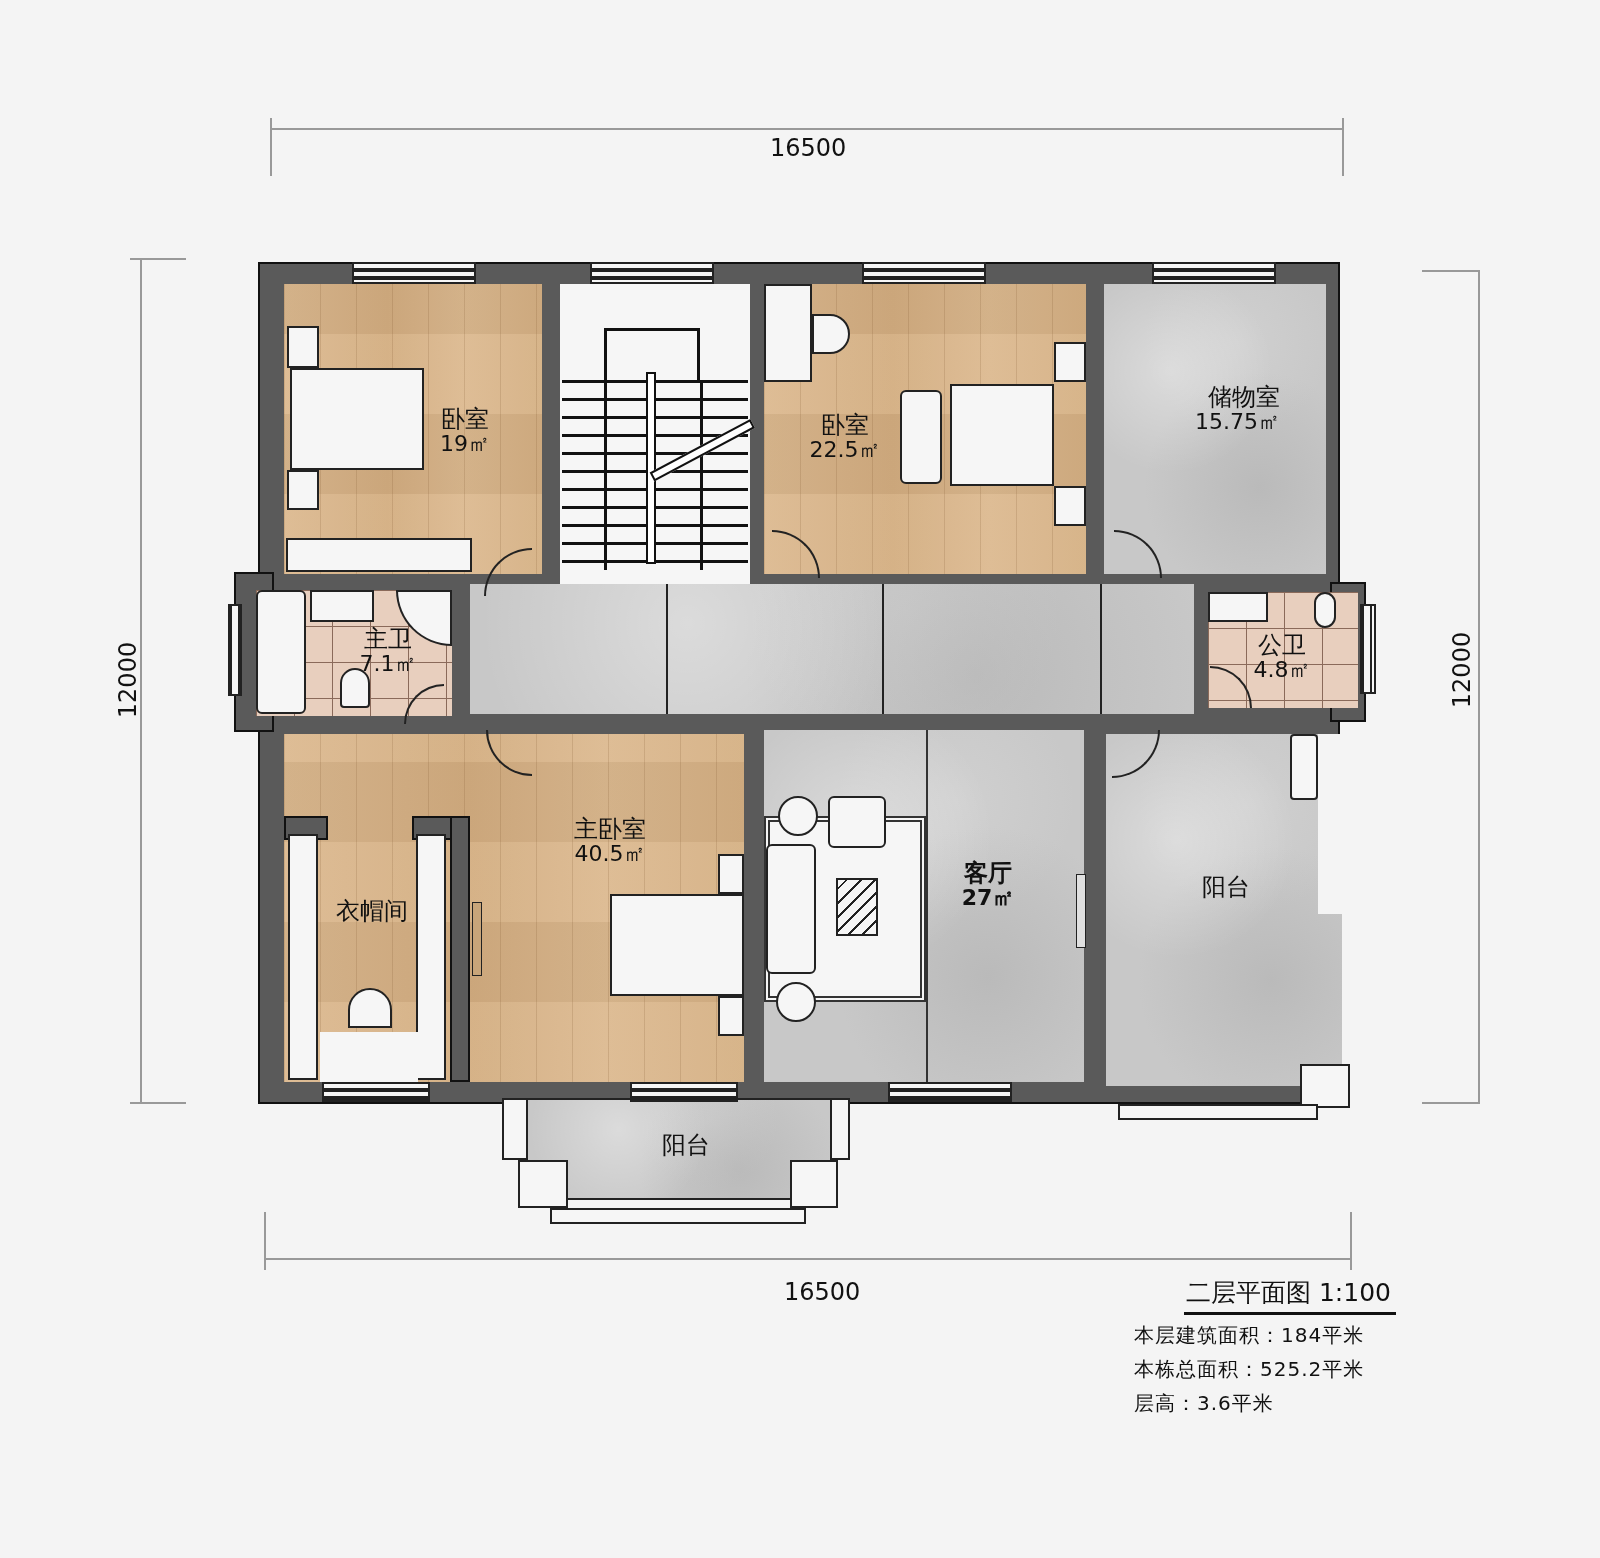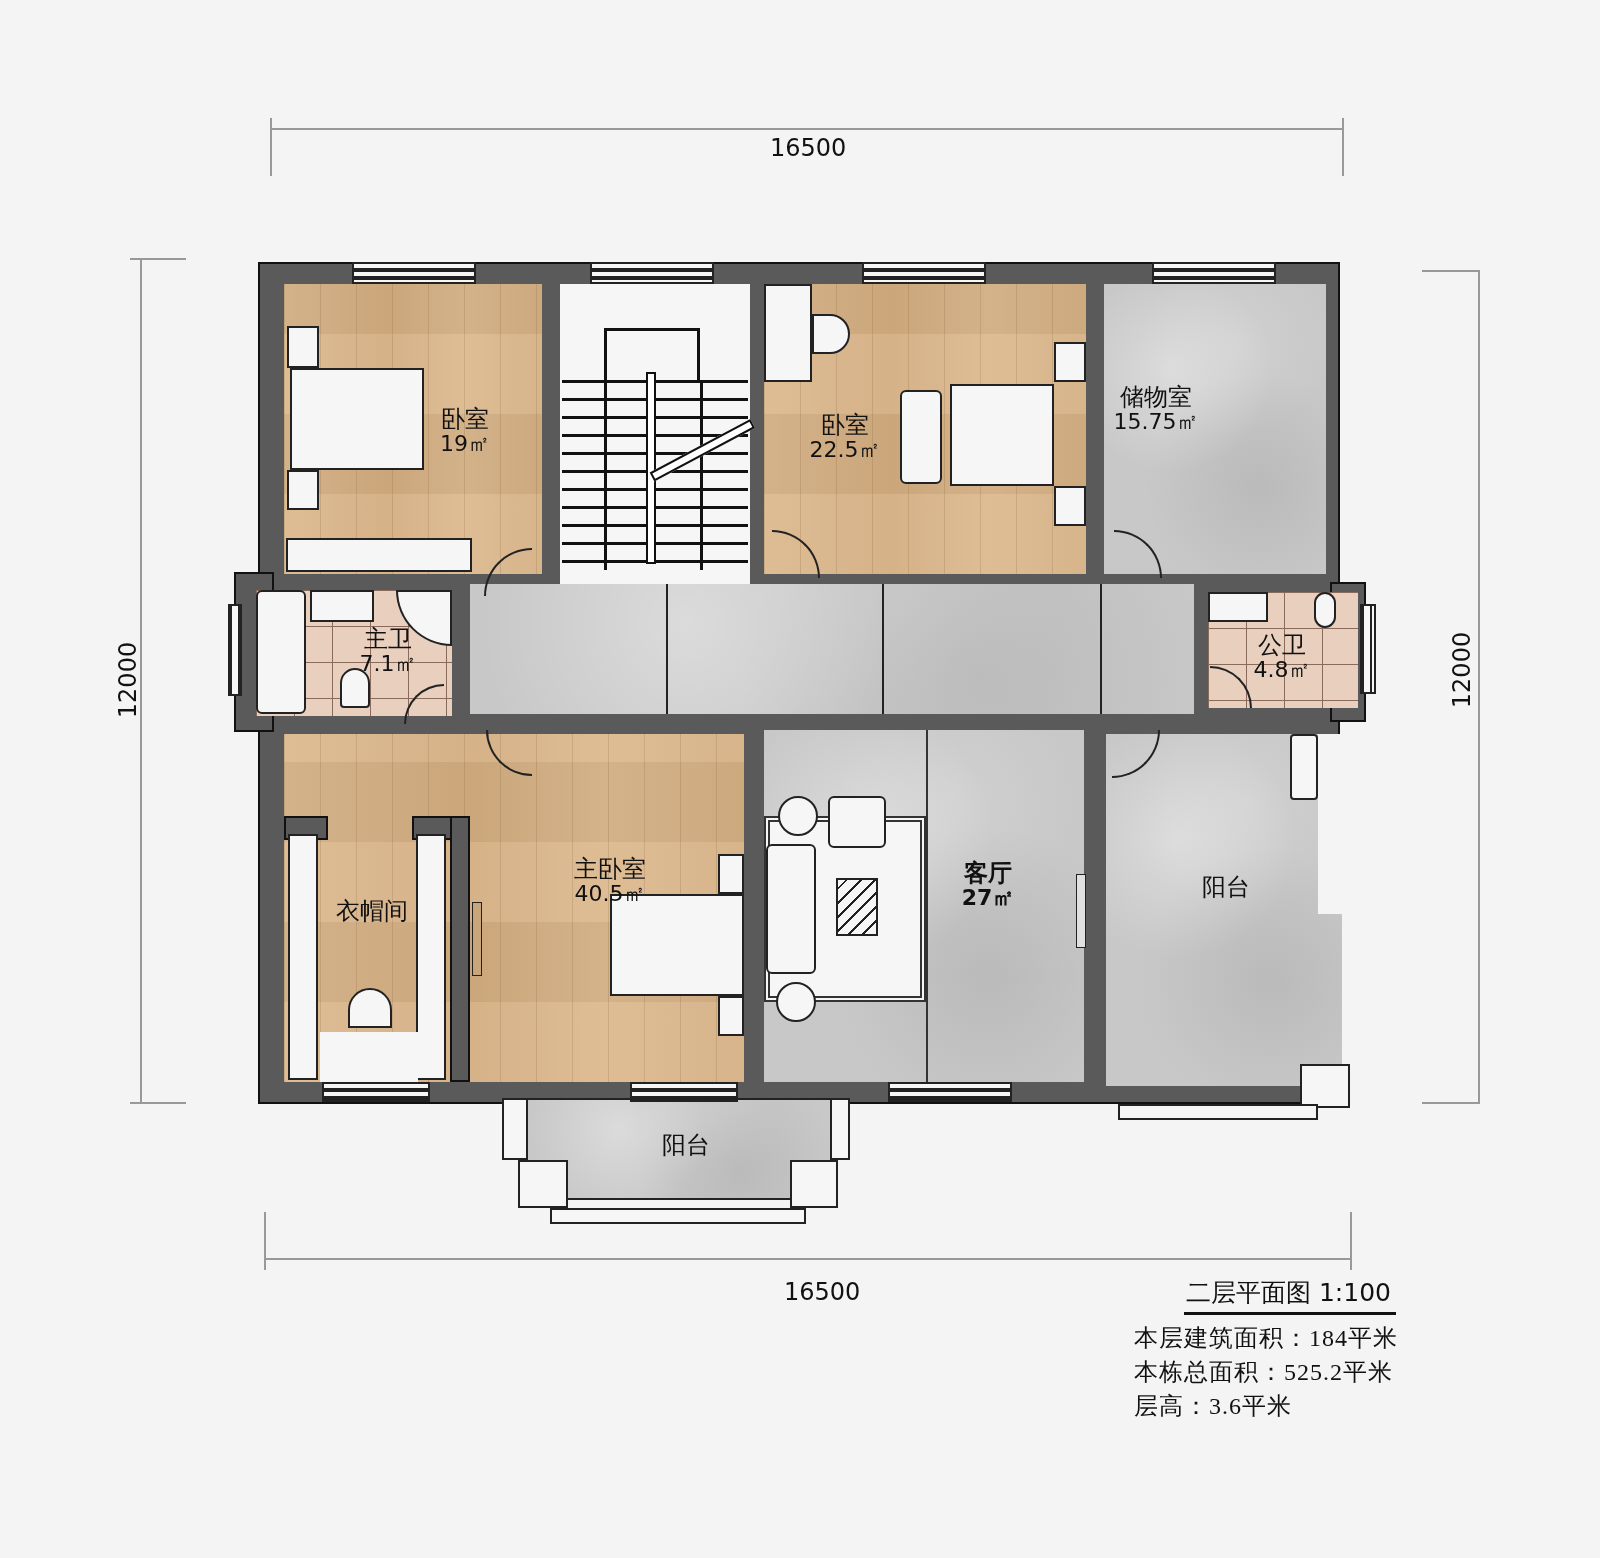--- a/index.html
+++ b/index.html
@@ -29,21 +29,21 @@
   .room-name{font-size:24px;display:block;}
   .room-area{font-size:22px;display:block;}
   .dim-line{position:absolute;background:#999;}
   .dim-text{position:absolute;font-size:24px;color:#111;}
   .window{position:absolute;background:#f6f6f6;border:2px solid #222;box-sizing:border-box;
     background-image:linear-gradient(#222 2px, transparent 2px),linear-gradient(#222 2px, transparent 2px);
     background-size:100% 8px; background-position:0 6px, 0 12px;}
   .windowv{position:absolute;background:#f6f6f6;border:2px solid #222;box-sizing:border-box;
     background-image:repeating-linear-gradient(90deg,#222 0 2px,transparent 2px 8px);}
   .door-arc{position:absolute;border:2px solid #222;box-sizing:border-box;}
-  .summary{position:absolute;font-size:24px;letter-spacing:1px;font-family:Liberation Serif, serif;}
+  .summary{position:absolute;font-size:20px;letter-spacing:1px;}
 </style>
 </head>
 <body>
 
 <div>
   <div class="dim-line" style="left:270px;top:128px;width:1072px;height:2px;"></div>
   <div class="dim-line" style="left:270px;top:118px;width:2px;height:58px;"></div>
   <div class="dim-line" style="left:1342px;top:118px;width:2px;height:58px;"></div>
   <div class="dim-text" style="left:770px;top:134px;">16500</div>
 </div>
@@ -99,21 +99,21 @@
   <div class="white" style="left:950px;top:384px;width:104px;height:102px;"></div>
   <div class="white" style="left:900px;top:390px;width:42px;height:94px;border-radius:6px;"></div>
   <div class="white" style="left:1054px;top:342px;width:32px;height:40px;"></div>
   <div class="white" style="left:1054px;top:486px;width:32px;height:40px;"></div>
   <div class="label" style="left:800px;top:412px;width:90px;">
     <span class="room-name">卧室</span>
     <span class="room-area">22.5㎡</span>
   </div>
 
   <div class="stone" style="left:1104px;top:284px;width:222px;height:290px;"></div>
-  <div class="label" style="left:1096px;top:384px;width:120px;">
+  <div class="label" style="left:1160px;top:384px;width:120px;text-align:right;">
     <span class="room-name">储物室</span>
     <span class="room-area">15.75㎡</span>
   </div>
 
   <div class="tile" style="left:256px;top:590px;width:196px;height:126px;"></div>
   <div class="white" style="left:256px;top:590px;width:50px;height:124px;border-radius:6px;"></div>
   <div class="white" style="left:310px;top:590px;width:64px;height:32px;"></div>
   <div class="abs" style="left:396px;top:590px;width:56px;height:56px;background:#f6f6f6;border:2px solid #222;border-radius:0 0 0 56px;box-sizing:border-box;"></div>
   <div class="abs" style="left:340px;top:668px;width:30px;height:40px;background:#f6f6f6;border:2px solid #222;border-radius:15px 15px 4px 4px;box-sizing:border-box;"></div>
   <div class="label" style="left:338px;top:626px;width:100px;">
@@ -143,21 +143,21 @@
   <div class="white" style="left:416px;top:834px;width:30px;height:246px;"></div>
   <div class="abs" style="left:348px;top:988px;width:44px;height:40px;background:#f6f6f6;border:2px solid #222;border-radius:22px 22px 0 0;box-sizing:border-box;"></div>
   <div class="white" style="left:320px;top:1032px;width:98px;height:50px;border:none;"></div>
   <div class="label" style="left:322px;top:898px;width:100px;">
     <span class="room-name">衣帽间</span>
   </div>
   <div class="white" style="left:610px;top:894px;width:134px;height:102px;"></div>
   <div class="white" style="left:718px;top:854px;width:26px;height:40px;"></div>
   <div class="white" style="left:718px;top:996px;width:26px;height:40px;"></div>
   <div class="abs" style="left:472px;top:902px;width:8px;height:72px;background:#c8a57a;border:1px solid #222;"></div>
-  <div class="label" style="left:560px;top:856px;width:100px;">
+  <div class="label" style="left:560px;top:816px;width:100px;">
     <span class="room-name">主卧室</span>
     <span class="room-area">40.5㎡</span>
   </div>
 
   <div class="stone" style="left:764px;top:730px;width:320px;height:352px;"></div>
   <div class="abs" style="left:926px;top:730px;width:2px;height:352px;background:#333;"></div>
   <div class="abs" style="left:764px;top:816px;width:162px;height:186px;background:#f6f6f6;border:6px double #333;box-sizing:border-box;"></div>
   <div class="white" style="left:766px;top:844px;width:50px;height:130px;border-radius:6px;"></div>
   <div class="white" style="left:828px;top:796px;width:58px;height:52px;border-radius:6px;"></div>
   <div class="abs" style="left:836px;top:878px;width:42px;height:58px;border:2px solid #222;background:repeating-linear-gradient(-45deg,#f6f6f6 0 8px,#222 8px 10px);box-sizing:border-box;"></div>

